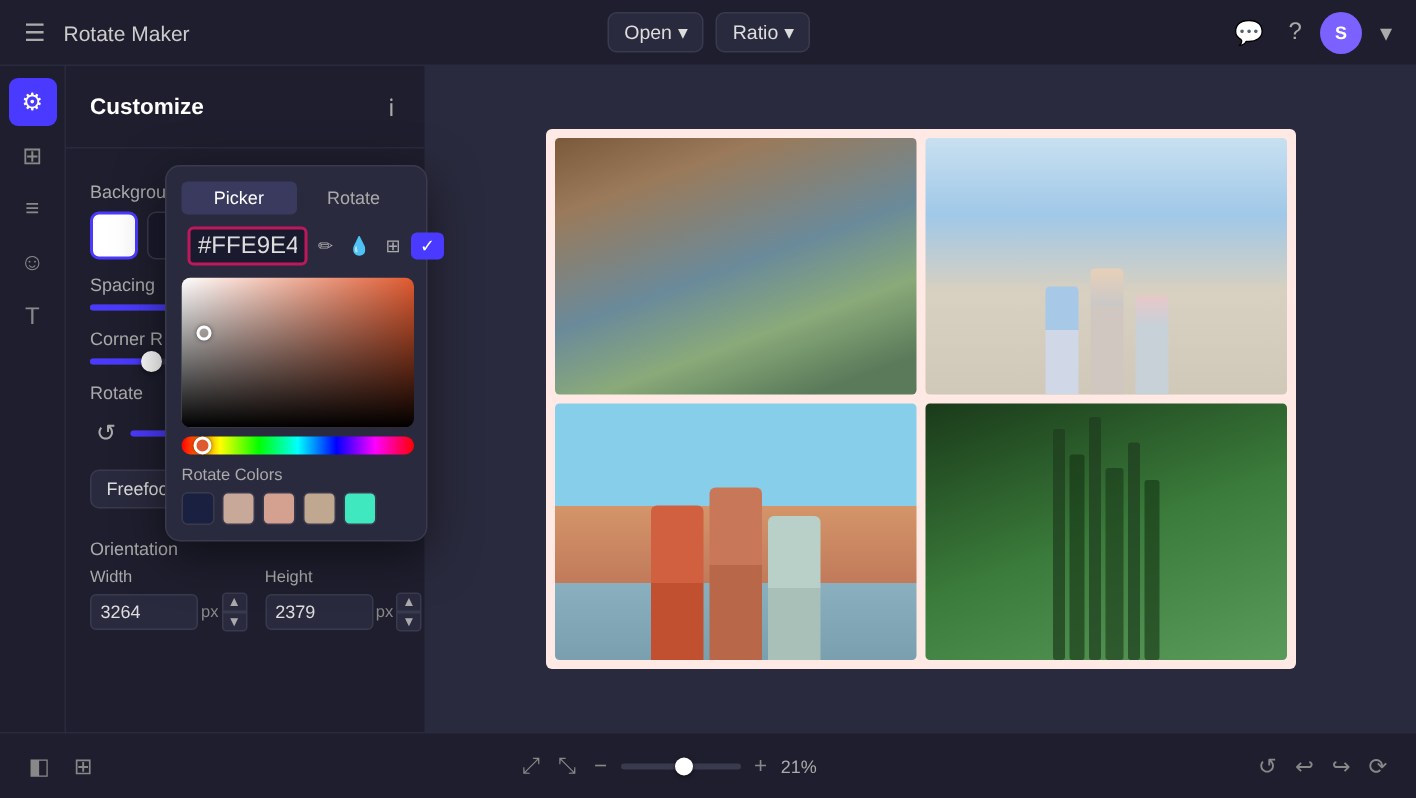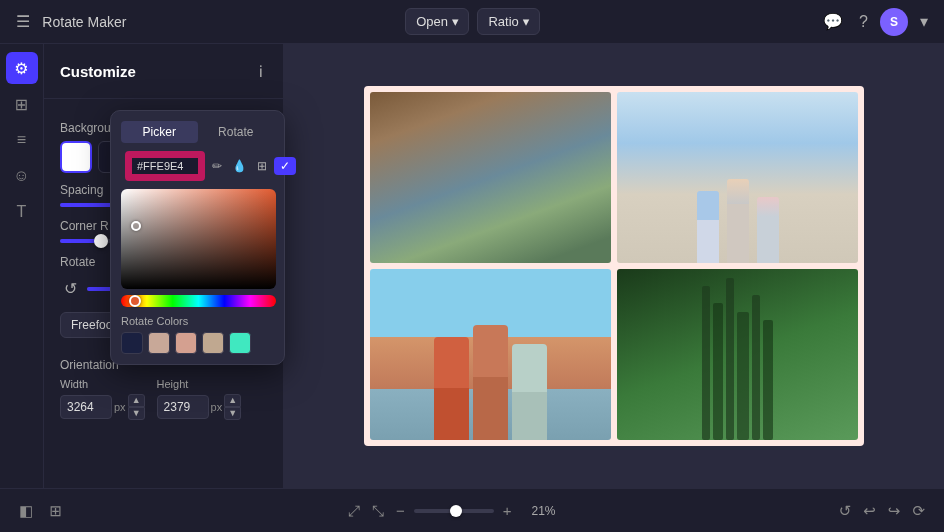--- a/index.html
+++ b/index.html
@@ -64,22 +64,22 @@
       border-radius: 4px; color: #aaa;
     }
     .color-tab.active { background: #3a3a5e; color: #fff; }
     .color-hex-row {
       display: flex; align-items: center; gap: 4px; margin-bottom: 8px;
     }
     .color-swatch-small {
       width: 22px; height: 22px; border-radius: 4px; background: #FFE9E4;
     }
     .color-hex-input {
-      background: #1a1a2e; border: 7px solid #be185d; color: #ddd;
-      border-radius: 4px; padding: 2px 5px; font-size: 11px; width: 80px;
+      background: #1a1a2e; border: 2px solid #be185d; color: #ddd;
+      border-radius: 4px; padding: 2px 5px; font-size: 16px; width: 80px;
     }
     .color-action-btns { display: flex; gap: 4px; margin-left: auto; }
     .color-action-btn { background: none; border: none; color: #aaa; cursor: pointer; font-size: 12px; padding: 2px 3px; border-radius: 3px; }
     .color-action-btn.confirm { background: #4a3aff; color: #fff; border-radius: 4px; padding: 2px 6px; }
 
     
     .gradient-canvas {
       width: 155px; height: 100px; border-radius: 6px; position: relative; margin-bottom: 6px;
       background: linear-gradient(to bottom, rgba(0,0,0,0) 0%, rgba(0,0,0,1) 100%),
                   linear-gradient(to right, #fff 0%, #e05a30 100%);
@@ -136,21 +136,21 @@
     .orient-btn:last-child { border-radius: 0 6px 6px 0; }
     .orient-btn.active { background: #4a3aff; color: #fff; border-color: #4a3aff; }
 
     
     .dimensions-row { display: flex; gap: 12px; margin-bottom: 12px; }
     .dim-group { display: flex; flex-direction: column; gap: 4px; }
     .dim-label { font-size: 11px; color: #aaa; }
     .dim-input-row { display: flex; align-items: center; gap: 2px; }
     .dim-input {
       background: #2a2a3e; border: 1px solid #3a3a4e; color: #ddd;
-      border-radius: 4px; padding: 4px 6px; font-size: 12px; width: 52px;
+      border-radius: 4px; padding: 4px 6px; font-size: 12px; width: 72px;
     }
     .dim-unit { font-size: 11px; color: #888; }
     .stepper { display: flex; flex-direction: column; }
     .stepper-btn { background: #2a2a3e; border: 1px solid #3a3a4e; color: #aaa; font-size: 9px; cursor: pointer; padding: 1px 3px; line-height: 1; }
     .stepper-btn:first-child { border-radius: 3px 3px 0 0; }
     .stepper-btn:last-child { border-radius: 0 0 3px 3px; }
 
     
     .lock-row { display: flex; align-items: center; gap: 6px; font-size: 12px; color: #aaa; }
     .checkbox { width: 14px; height: 14px; border: 1px solid #3a3a4e; border-radius: 3px; background: #2a2a3e; }
@@ -176,21 +176,21 @@
 
     
     .bottombar {
       height: 44px; background: #1e1e2e; border-top: 1px solid #2a2a3e;
       display: flex; align-items: center; justify-content: space-between;
       padding: 0 16px; flex-shrink: 0;
     }
     .bottombar-left { display: flex; gap: 10px; align-items: center; }
     .bottombar-center { display: flex; align-items: center; gap: 6px; }
     .bottombar-right { display: flex; gap: 6px; align-items: center; }
-    .zoom-label { font-size: 12px; color: #aaa; min-width: 35px; text-align: right; }
+    .zoom-label { font-size: 12px; color: #aaa; min-width: 35px; text-align: left; }
     .zoom-slider-track {
       width: 80px; height: 4px; background: #3a3a4e; border-radius: 2px; position: relative;
     }
     .zoom-thumb {
       width: 12px; height: 12px; background: #fff; border-radius: 50%;
       position: absolute; top: -4px; left: 36px; box-shadow: 0 1px 3px rgba(0,0,0,0.5);
     }
     .bottom-icon { color: #888; font-size: 15px; cursor: pointer; padding: 3px; }
 
     

